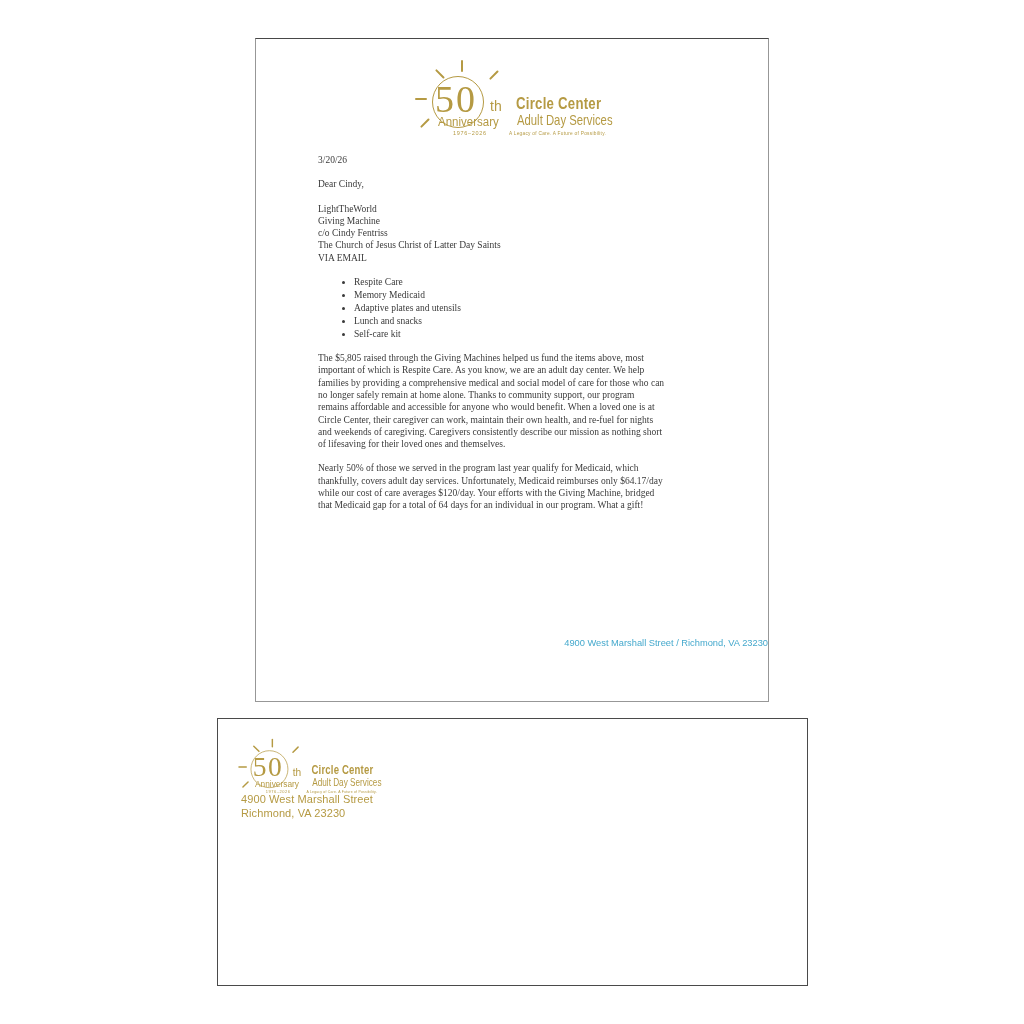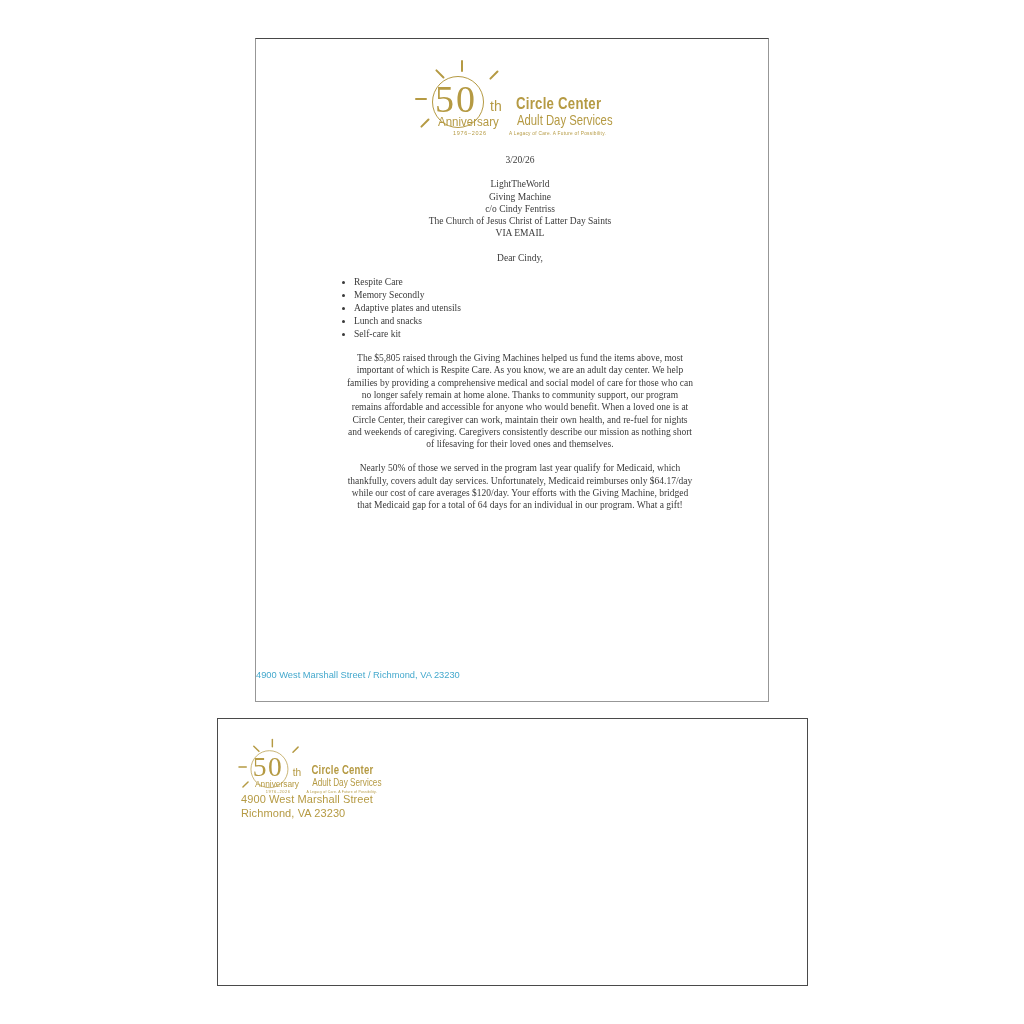--- a/index.html
+++ b/index.html
@@ -36,26 +36,26 @@
   .logo-anniv{position:absolute;left:22px;top:57px;font-size:12.5px;line-height:1;
     white-space:nowrap;transform:scaleX(.92);transform-origin:0 0;}
   .logo-years{position:absolute;left:37px;top:72px;font-size:5.5px;line-height:1;letter-spacing:.7px;}
   .logo-tagline{position:absolute;left:93px;top:72px;font-size:5.3px;line-height:1;
     letter-spacing:.3px;white-space:nowrap;transform:scaleX(.9);transform-origin:0 0;}
 
   
   .letter-body{position:absolute;left:62px;top:115px;width:404px;
     font-family:"Liberation Serif",serif;font-size:9.5px;line-height:12.3px;
     color:#3A3A3A;}
-  .block{margin:0 0 12px 0;white-space:pre-line;text-align:center;}
+  .block{margin:0 0 12px 0;white-space:pre-line;}
   .items-list{margin:0 0 11px 0;padding:0 0 0 36px;list-style:disc;}
   .items-list li{line-height:13px;}
 
-  .letter-footer{position:absolute;left:0;right:0;top:597px;text-align:left;
-    color:#45A9CD;font-size:9.3px;line-height:14px;margin-top:32px;}
+  .letter-footer{position:absolute;left:0;right:0;top:597px;text-align:right;
+    color:#45A9CD;font-size:9.3px;line-height:14px;}
 
   
   .env-address{position:absolute;left:23px;top:74px;color:#B59A43;
     font-size:11px;line-height:13.5px;letter-spacing:.1px;white-space:pre-line;}
 </style>
 </head>
 <body>
 
 <div>
 
@@ -72,29 +72,29 @@
       <span class="logo-th">th</span>
       <span class="logo-name">Circle Center</span>
       <span class="logo-anniv">Anniversary</span>
       <span class="logo-sub">Adult Day Services</span>
       <span class="logo-years">1976–2026</span>
       <span class="logo-tagline">A Legacy of Care. A Future of Possibility.</span>
     </div>
 
     <div class="letter-body">
       <div class="block">3/20/26</div>
+      <div class="block">Dear Cindy,</div>
       <div class="block">LightTheWorld
 Giving Machine
 c/o Cindy Fentriss
 The Church of Jesus Christ of Latter Day Saints
 VIA EMAIL</div>
-      <div class="block">Dear Cindy,</div>
       <ul class="items-list">
         <li>Respite Care</li>
-        <li>Memory Secondly</li>
+        <li>Memory Medicaid</li>
         <li>Adaptive plates and utensils</li>
         <li>Lunch and snacks</li>
         <li>Self-care kit</li>
       </ul>
       <div class="block">The $5,805 raised through the Giving Machines helped us fund the items above, most
 important of which is Respite Care. As you know, we are an adult day center. We help
 families by providing a comprehensive medical and social model of care for those who can
 no longer safely remain at home alone. Thanks to community support, our program
 remains affordable and accessible for anyone who would benefit. When a loved one is at
 Circle Center, their caregiver can work, maintain their own health, and re-fuel for nights

